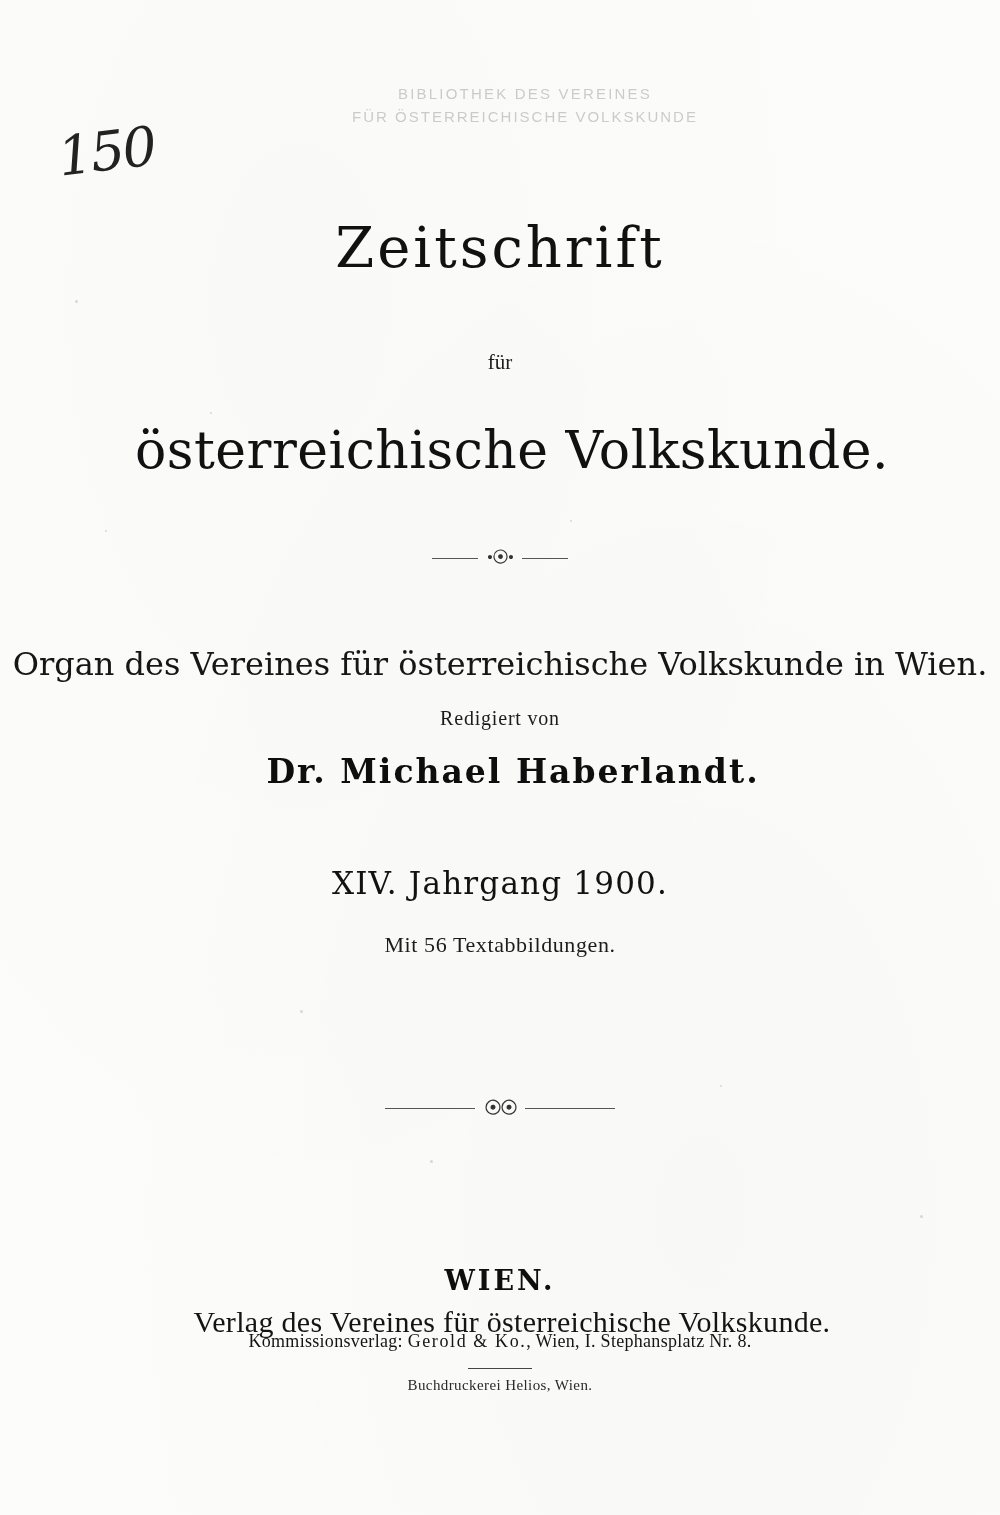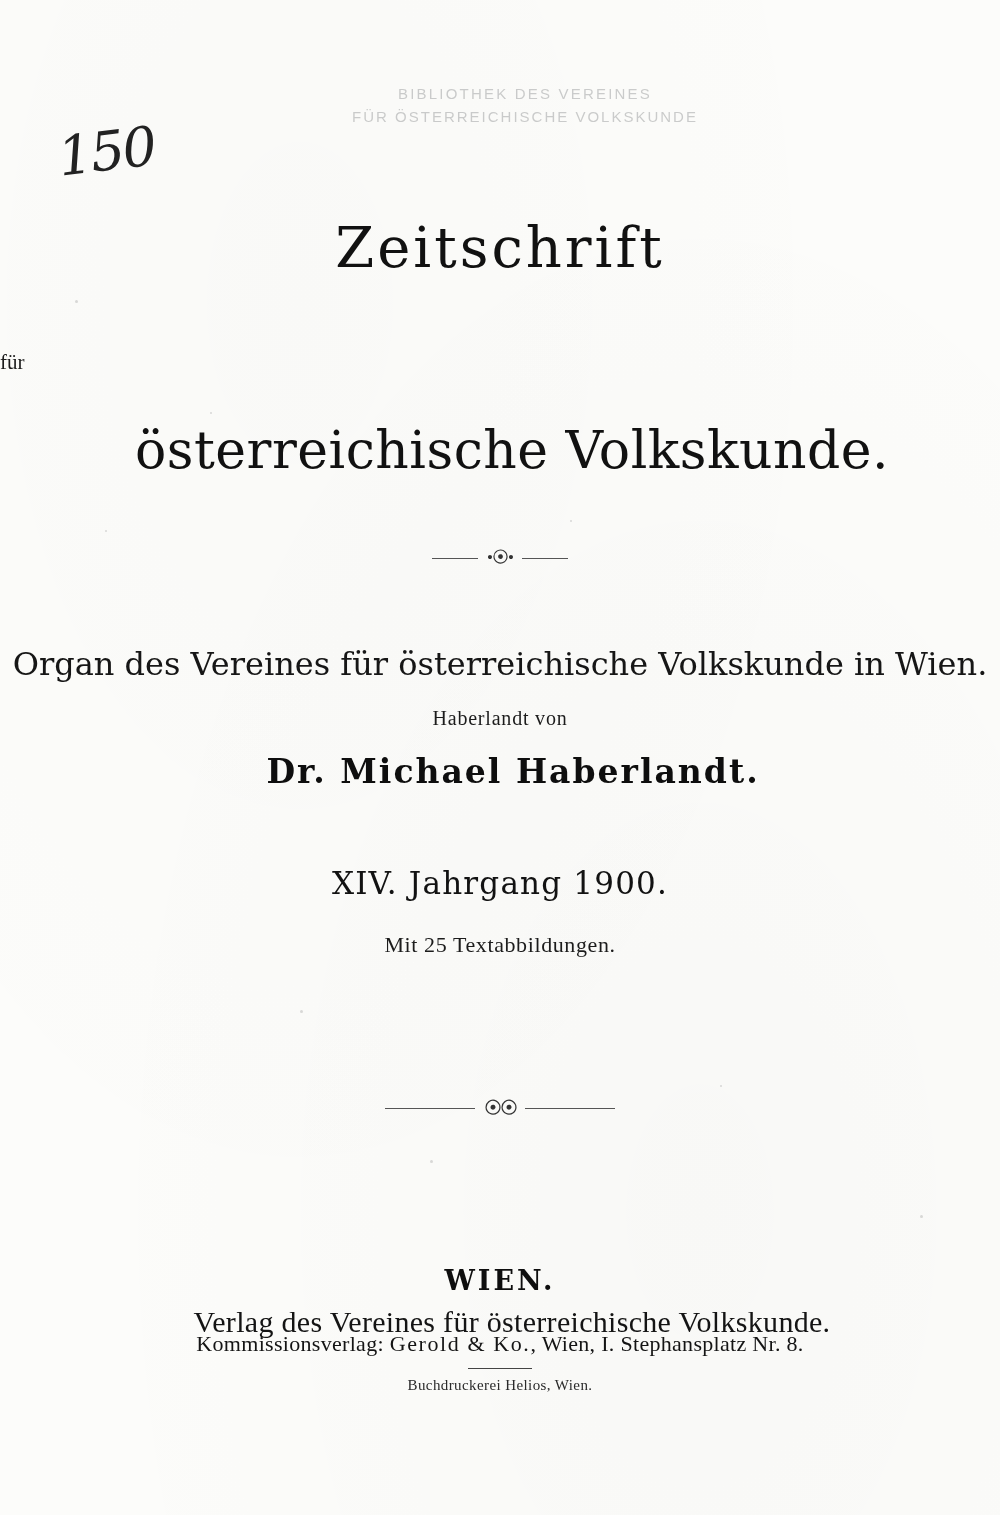--- a/index.html
+++ b/index.html
@@ -70,20 +70,21 @@
     letter-spacing: 3px;
     color: #111;
     font-weight: 400;
   }
 
   .fuer {
     position: absolute;
     top: 350px;
     left: 0;
     width: 100%;
+    text-align: center;
     font-family: "Liberation Serif", serif;
     font-size: 21px;
     color: #1c1c1c;
   }
 
   .subject {
     position: absolute;
     top: 420px;
     left: 0;
     width: 100%;
@@ -232,21 +233,21 @@
     color: #141414;
   }
 
   .commission {
     position: absolute;
     top: 1331px;
     left: 0;
     width: 100%;
     text-align: center;
     font-family: "Liberation Serif", serif;
-    font-size: 22px;
+    font-size: 18px;
     letter-spacing: 0.3px;
     color: #141414;
   }
   .commission .sp { letter-spacing: 1.6px; }
 
   .footrule {
     position: absolute;
     top: 1368px;
     left: 50%;
     transform: translateX(-50%);
@@ -295,27 +296,27 @@
   <div class="subject">österreichische Volkskunde.</div>
 
   <div class="ornament1">
     <span class="rule"></span>
     <span class="dot">•⦿•</span>
     <span class="rule"></span>
   </div>
 
   <div class="organ">Organ des Vereines für österreichische Volkskunde in Wien.</div>
 
-  <div class="redigiert">Haberlandt von</div>
+  <div class="redigiert">Redigiert von</div>
 
   <div class="editor">Dr. Michael Haberlandt.</div>
 
   <div class="volume">XIV. Jahrgang 1900.</div>
 
-  <div class="figures">Mit 25 Textabbildungen.</div>
+  <div class="figures">Mit 56 Textabbildungen.</div>
 
   <div class="ornament2">
     <span class="rule"></span>
     <span class="dot">⦿⦿</span>
     <span class="rule"></span>
   </div>
 
   <div class="city">WIEN.</div>
 
   <div class="publisher">Verlag des Vereines für österreichische Volkskunde.</div>

